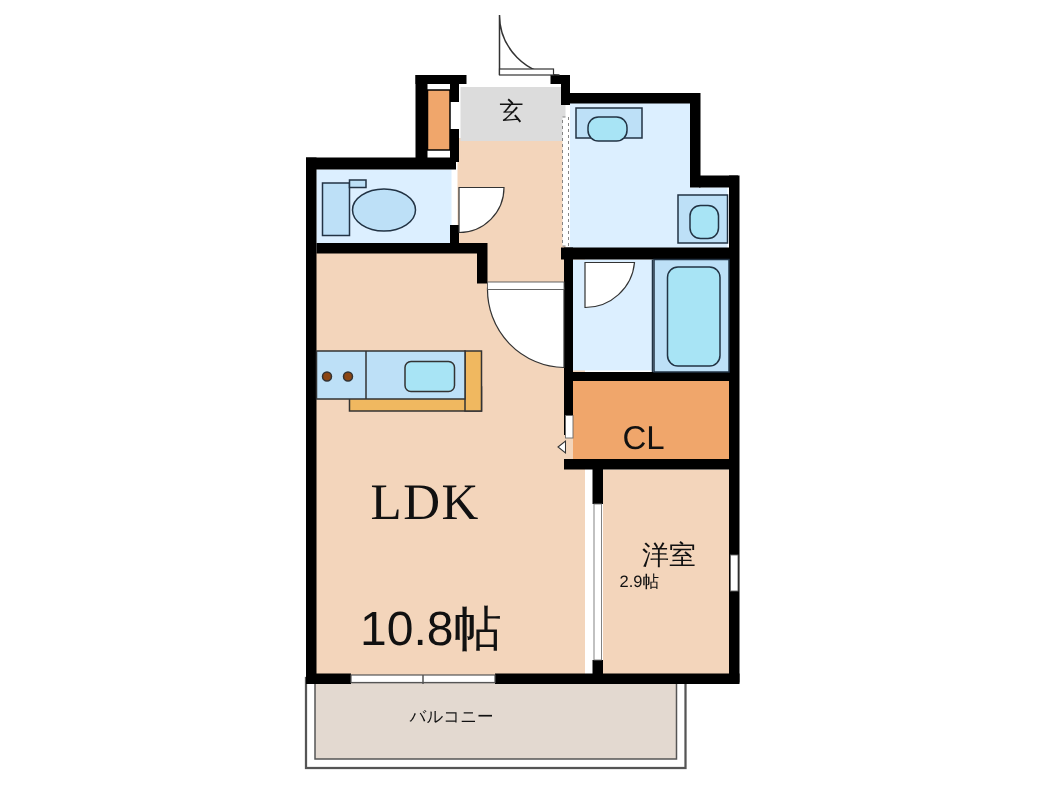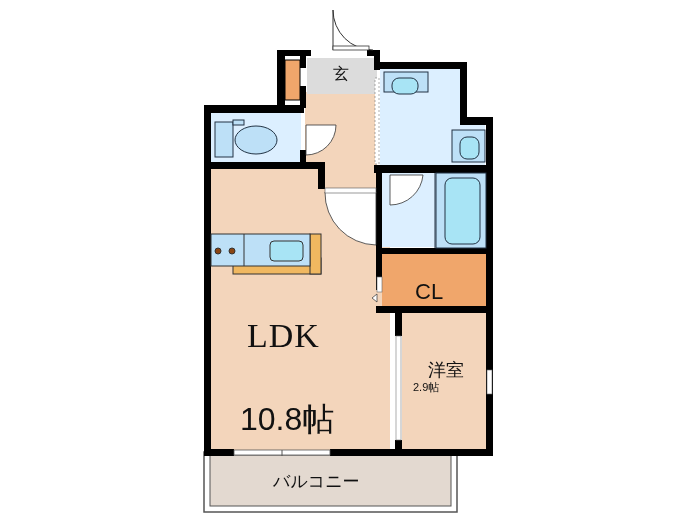--- a/index.html
+++ b/index.html
@@ -5,21 +5,21 @@
   html, body { margin:0; padding:0; background:#ffffff; }
   body { width:700px; height:525px; position:relative; overflow:hidden; font-family:"DejaVu Sans", sans-serif; }
   #plan { position:absolute; left:0; top:0; width:700px; height:525px; }
   .lbl { position:absolute; color:#111; text-align:center; white-space:nowrap; }
   .ldk-title { left:247px; top:317px; font-size:34px; font-family:Liberation Serif, serif; letter-spacing:1px; }
   .ldk-size { left:240px; top:355px; font-size:32px; font-family:"Liberation Sans", sans-serif;margin-top:43px; }
   .yo-title { left:428px; top:358px; font-size:18px; }
   .yo-size { left:413px; top:380px; font-size:11px; font-family:"Liberation Sans", sans-serif; }
   .cl-lbl { left:415px; top:268px; font-size:22px; font-family:"Liberation Sans", sans-serif;margin-top:11px; }
   .gen-lbl { left:333px; top:64px; font-size:16px; }
-  .bal-lbl { left:273px; top:470px; font-size:17px;text-align:center; }
+  .bal-lbl { left:273px; top:470px; font-size:11px;text-align:center; }
 </style>
 </head>
 <body>
 
 <svg id="plan" viewBox="0 0 700 525" xmlns="http://www.w3.org/2000/svg">
 
   <g>
     <rect x="204" y="452" width="253" height="60" fill="#ffffff" stroke="#555" stroke-width="1.5"></rect>
     <rect x="210" y="455" width="241" height="51" fill="#e3d9d0" stroke="#555" stroke-width="1"></rect>
   </g>

